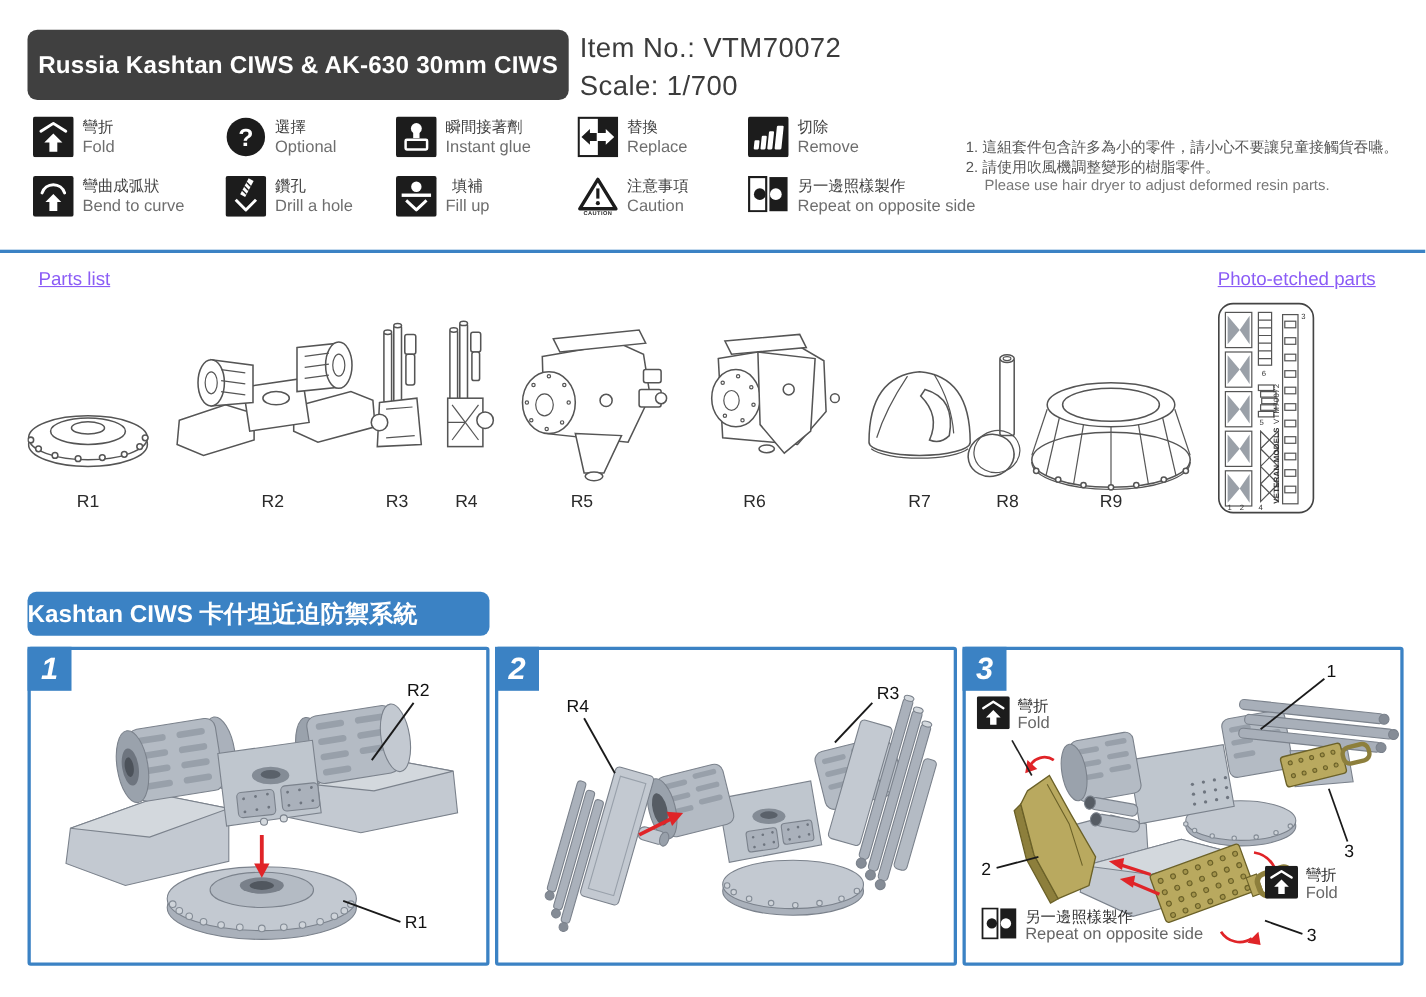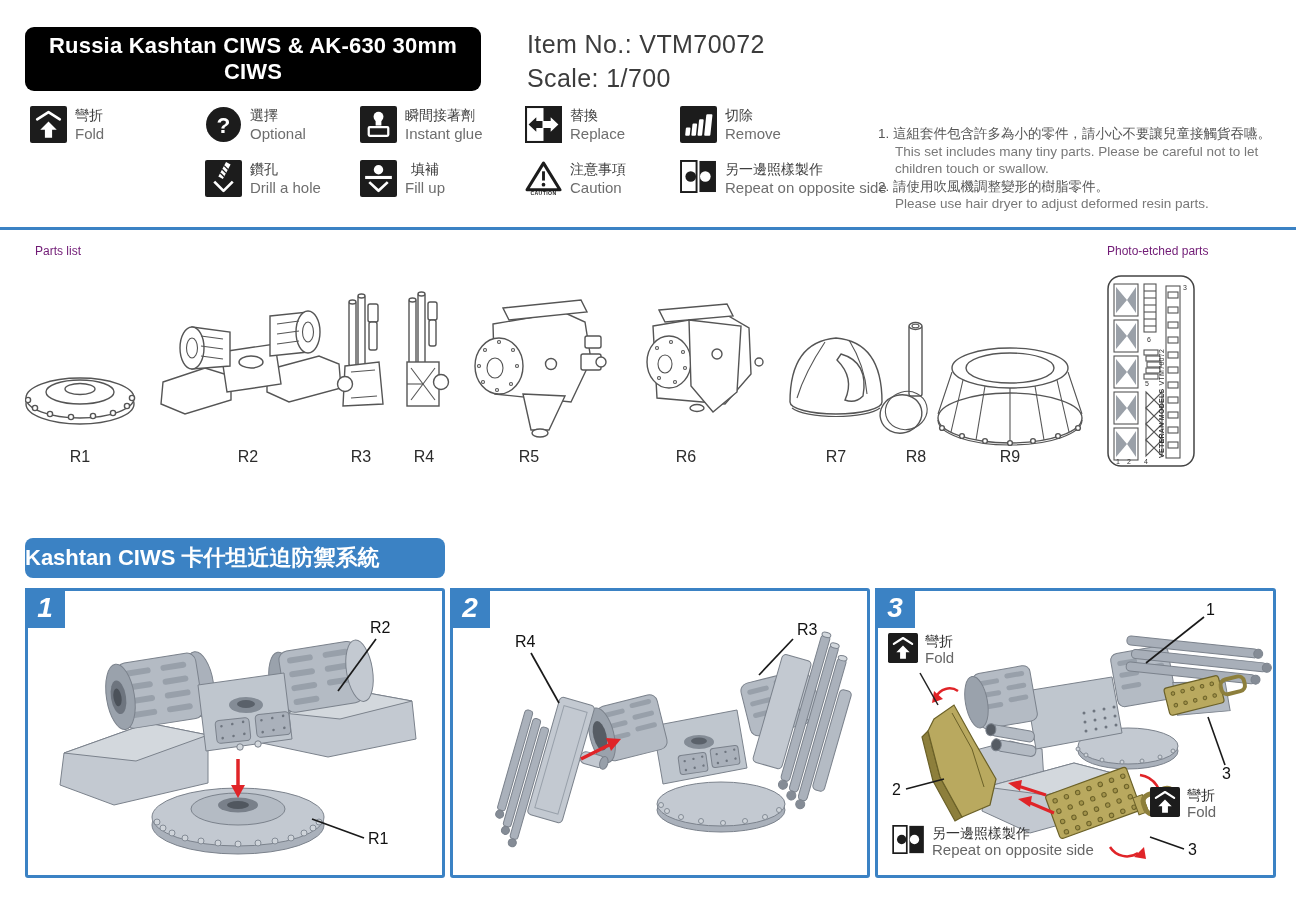--- a/index.html
+++ b/index.html
@@ -1,36 +1,36 @@
 <!DOCTYPE html>
 <html><head>
 <meta charset="utf-8">
 <style>
   html,body{margin:0;padding:0;background:#fff;}
   .page{position:relative;width:1296px;height:906px;background:#fff;overflow:hidden;
         font-family:"Liberation Sans","DejaVu Sans",sans-serif;color:#222;}
   .abs{position:absolute;}
   
-  .title-box{left:25px;top:27px;width:456px;height:64px;background:#000000;border-radius:9px;
+  .title-box{left:25px;top:27px;width:492px;height:64px;background:#404040;border-radius:9px;
              color:#fff;text-align:center;display:flex;flex-direction:column;justify-content:center;gap:1px;}
   .title-box .l1{font-size:22px;font-weight:bold;letter-spacing:.2px;}
   .title-box .l2{font-size:18.5px;font-weight:bold;}
   .item-block{left:527px;top:27px;font-size:25px;color:#3c3c3c;line-height:34px;letter-spacing:.4px;}
   
   .legend-item{position:absolute;display:flex;gap:8px;align-items:flex-start;}
   .legend-item .ic{width:37px;height:37px;flex:0 0 37px;}
   .legend-item .ic svg{display:block;width:37px;height:37px;}
   .legend-item .zh{font-size:14px;color:#3f3f3f;line-height:18px;}
   .legend-item .en{font-size:15px;color:#6e6e6e;line-height:19px;}
   
   .notes{left:878px;top:101px;width:410px;font-size:13.5px;line-height:17.5px;margin-top:24px;}
   .notes .zh{color:#555;}
   .notes .en{color:#787878;padding-left:17px;}
   .divider{left:0;top:227px;width:1296px;height:3px;background:#3b82c4;}
-  .sec-label{font-size:12px;color:#701a75;}
+  .sec-label{font-size:17px;color:#8b5cf6;text-decoration:underline;}
   .part-label{position:absolute;top:448px;transform:translateX(-50%);font-size:16px;color:#2b2b2b;}
   .pe-brand{left:1158px;top:458px;transform:rotate(-90deg);transform-origin:0 0;font-size:7px;
             color:#333;white-space:nowrap;letter-spacing:.3px;}
   .pe-brand b{margin-right:3px;}
   
   .kashtan-box{left:25px;top:538px;width:420px;height:40px;background:#3b82c4;border-radius:8px;
                color:#fff;font-size:22px;font-weight:bold;display:flex;align-items:center;padding-left:0;box-sizing:border-box;}
   
   .panel{position:absolute;top:588px;height:290px;background:#fff;border:3px solid #3b82c4;border-radius:3px;box-sizing:border-box;}
   .badge{position:absolute;left:-3px;top:-3px;width:40px;height:40px;background:#3b82c4;color:#fff;
@@ -121,20 +121,33 @@
             <rect x="20" y="13" width="4.5" height="16" rx="1" fill="#fff"></rect>
             <rect x="26.5" y="8" width="6" height="21" rx="1" fill="#fff"></rect>
           </g>
         </svg>
       </span>
     <span>
         <div class="zh">切除</div>
         <div class="en">Remove</div>
       </span>
   </div>
+  <div class="legend-item" style="left:30px;top:160px;">
+    <span class="ic">
+        <svg viewBox="0 0 36 36">
+          <rect width="36" height="36" rx="2" fill="#1c1c1c"></rect>
+          <path d="M8,15 A10.5,10.5 0 0 1 28,15" fill="none" stroke="#fff" stroke-width="2.6" stroke-linecap="round"></path>
+          <polygon points="18,16 25,23 21.5,23 21.5,31 14.5,31 14.5,23 11,23" fill="#fff"></polygon>
+        </svg>
+      </span>
+    <span>
+        <div class="zh">彎曲成弧狀</div>
+        <div class="en">Bend to curve</div>
+      </span>
+  </div>
   <div class="legend-item" style="left:205px;top:160px;">
     <span class="ic">
         <svg viewBox="0 0 36 36">
           <rect width="36" height="36" rx="2" fill="#1c1c1c"></rect>
           <polyline points="9,21 18,30 27,21" fill="none" stroke="#fff" stroke-width="2.6" stroke-linejoin="round"></polyline>
           <g transform="rotate(28 18 12)">
             <rect x="15.5" y="2" width="5" height="16" fill="#fff"></rect>
             <line x1="15.5" y1="6" x2="20.5" y2="7.5" stroke="#1c1c1c" stroke-width="1.2"></line>
             <line x1="15.5" y1="10" x2="20.5" y2="11.5" stroke="#1c1c1c" stroke-width="1.2"></line>
             <line x1="15.5" y1="14" x2="20.5" y2="15.5" stroke="#1c1c1c" stroke-width="1.2"></line>
@@ -184,21 +197,20 @@
         </svg>
       </span>
     <span>
         <div class="zh">另一邊照樣製作</div>
         <div class="en">Repeat on opposite side</div>
       </span>
   </div>
 
   <div class="abs notes">
     <div class="zh"><span>1.</span> <span>這組套件包含許多為小的零件，請小心不要讓兒童接觸貨吞嚥。</span></div>
-    <div class="en">This set includes many tiny parts. Please be careful not to let children touch or swallow.</div>
     <div class="zh"><span>2.</span> <span>請使用吹風機調整變形的樹脂零件。</span></div>
     <div class="en">Please use hair dryer to adjust deformed resin parts.</div>
   </div>
 
   <div class="abs divider"></div>
 
   <div class="abs sec-label" style="left:35px;top:244px;">Parts list</div>
   <div class="abs sec-label" style="left:1107px;top:244px;">Photo-etched parts</div>
 
   <svg class="abs" style="left:25px;top:262px;" width="1065" height="192" viewBox="0 0 1065 192">

